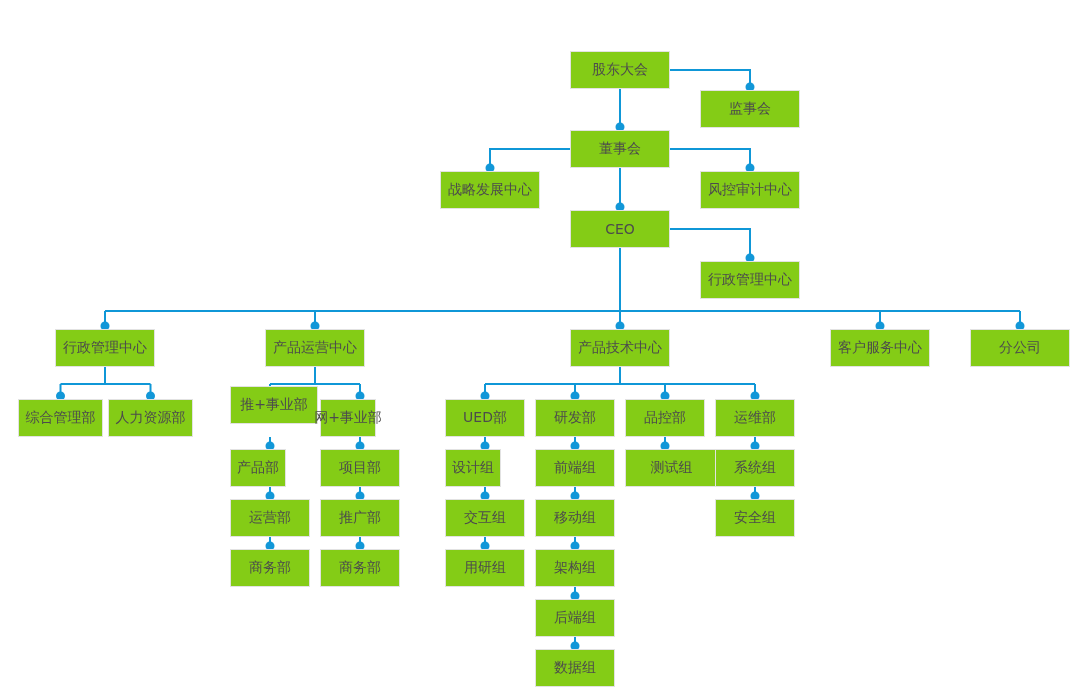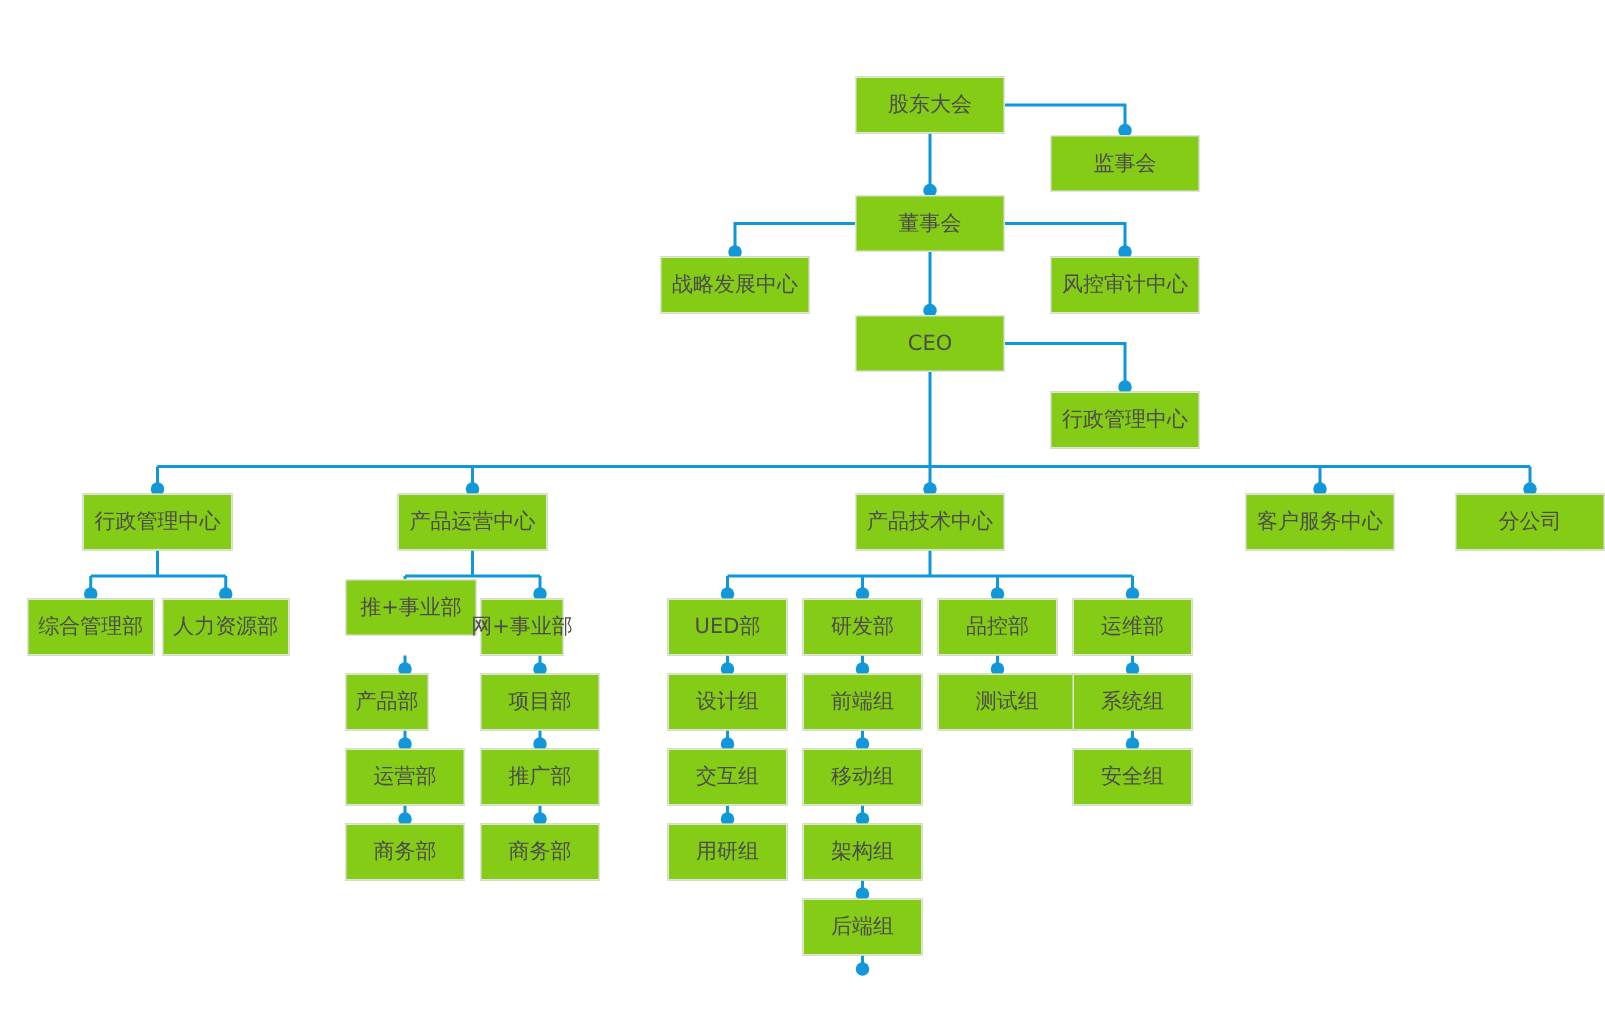--- a/index.html
+++ b/index.html
@@ -144,31 +144,32 @@
   <div class="node" style="left:108px;top:399px;width:85px">人力资源部</div>
   <div class="node" style="left:230px;top:386px;width:88px">推+事业部</div>
   <div class="node" style="left:320px;top:399px;width:56px">网+事业部</div>
   <div class="node" style="left:445px;top:399px;width:80px">UED部</div>
   <div class="node" style="left:535px;top:399px;width:80px">研发部</div>
   <div class="node" style="left:625px;top:399px;width:80px">品控部</div>
   <div class="node" style="left:715px;top:399px;width:80px">运维部</div>
 
   <div class="node" style="left:230px;top:449px;width:56px">产品部</div>
   <div class="node" style="left:320px;top:449px;width:80px">项目部</div>
-  <div class="node" style="left:445px;top:449px;width:80px">设计组</div>
+  <div class="node" style="left:445px;top:449px;width:56px">设计组</div>
   <div class="node" style="left:535px;top:449px;width:80px">前端组</div>
   <div class="node" style="left:625px;top:449px;width:93px">测试组</div>
   <div class="node" style="left:715px;top:449px;width:80px">系统组</div>
 
   <div class="node" style="left:230px;top:499px;width:80px">运营部</div>
   <div class="node" style="left:320px;top:499px;width:80px">推广部</div>
   <div class="node" style="left:445px;top:499px;width:80px">交互组</div>
   <div class="node" style="left:715px;top:499px;width:80px">安全组</div>
   <div class="node" style="left:535px;top:499px;width:80px">移动组</div>
 
   <div class="node" style="left:230px;top:549px;width:80px">商务部</div>
   <div class="node" style="left:320px;top:549px;width:80px">商务部</div>
   <div class="node" style="left:445px;top:549px;width:80px">用研组</div>
   <div class="node" style="left:535px;top:549px;width:80px">架构组</div>
 
   <div class="node" style="left:535px;top:599px;width:80px">后端组</div>
+  <div class="node" style="left:535px;top:649px;width:80px">数据组</div>
 
 </div>
 
 </body></html>

